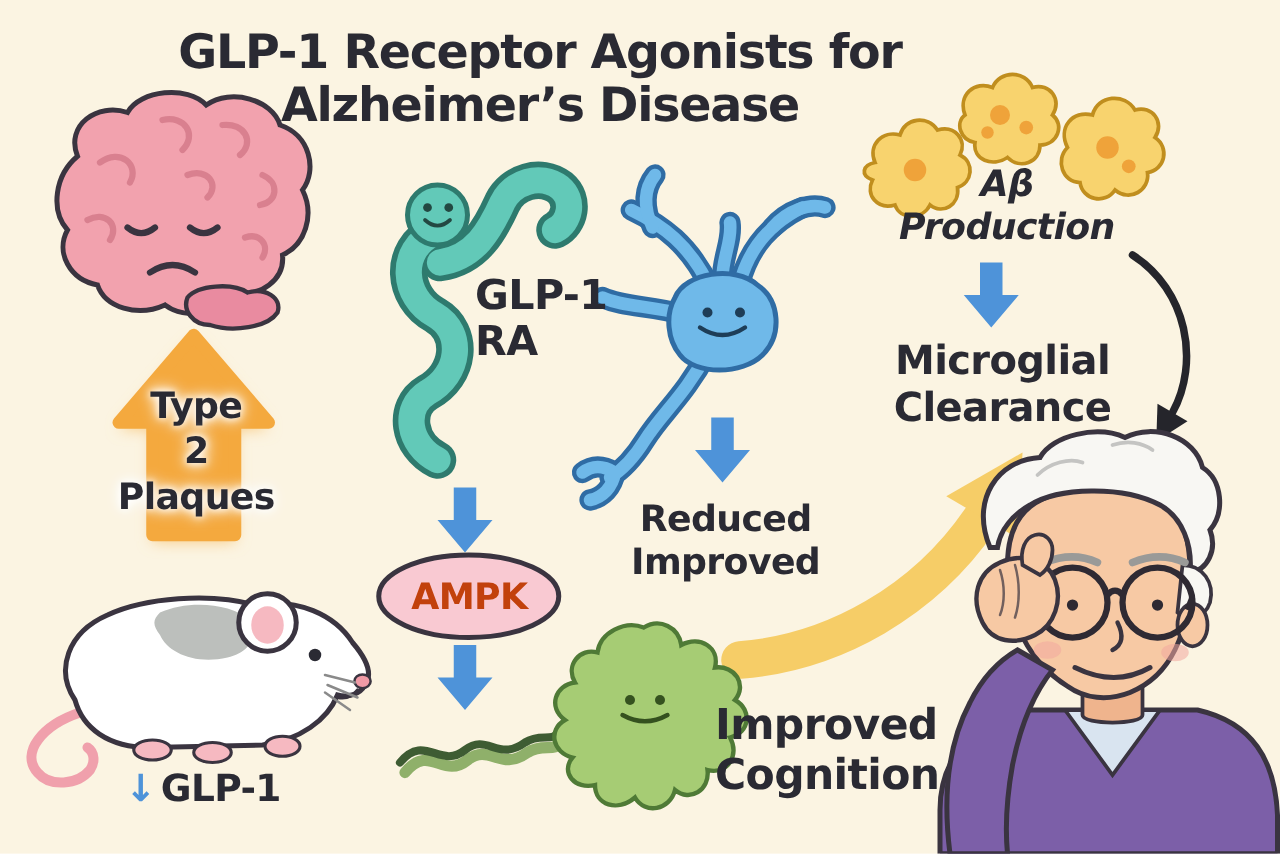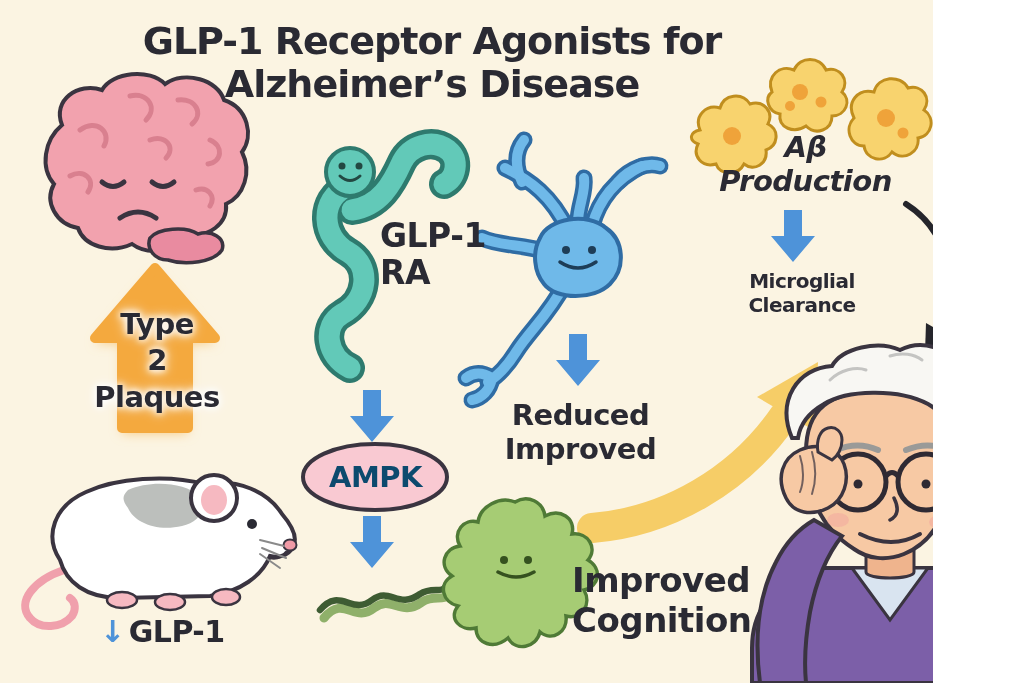--- a/index.html
+++ b/index.html
@@ -1,36 +1,36 @@
 <!DOCTYPE html>
 <html><head>
 <meta charset="utf-8">
 <style>
   html,body{margin:0;padding:0;}
   #stage{
-    position:relative;width:933px;height:683px;overflow:hidden;
+    position:relative;width:1024px;height:683px;overflow:hidden;
     background:#FBF4E2;
     font-family:"DejaVu Sans","Liberation Sans",sans-serif;
   }
   #art{position:absolute;left:0;top:0;}
   .lbl{
     position:absolute;font-weight:700;color:#2A2A33;text-align:center;
     line-height:1.18;letter-spacing:-0.5px;z-index:5;
   }
   .t-title{left:92px;top:20px;width:680px;font-size:38px;line-height:1.12;letter-spacing:-1px;}
   .t-type2{left:62px;top:306px;width:190px;font-size:29px;line-height:1.25;
            text-shadow:0 0 10px #fff,0 0 6px #fff,0 0 14px #fff;}
   .t-glp1low{left:100px;top:614px;width:180px;font-size:30px;text-align:left;}
   .t-glp1low .dn{color:#4E93D9;margin-right:4px;}
   .t-glp1ra{left:380px;top:218px;width:120px;font-size:33px;text-align:left;line-height:1.12;}
-  .t-ampk{left:303px;top:460px;width:145px;font-size:29px;color:#0c4a6e;}
+  .t-ampk{left:303px;top:460px;width:145px;font-size:29px;color:#c2410c;}
   .t-reduced{left:498px;top:398px;width:165px;font-size:29px;}
   .t-improved{left:572px;top:560px;width:175px;font-size:34px;}
   .t-abeta{left:718px;top:130px;width:175px;font-size:29px;font-style:italic;}
-  .t-microglial{left:710px;top:270px;width:184px;font-size:20px;}
+  .t-microglial{left:710px;top:270px;width:184px;font-size:32px;}
 </style>
 </head>
 <body>
 
 <div id="stage">
 
   <svg id="art" width="1024" height="683" viewBox="0 0 1024 683">
     <defs>
       <filter id="soft" x="-40%" y="-40%" width="180%" height="180%">
         <feGaussianBlur stdDeviation="6"></feGaussianBlur>

